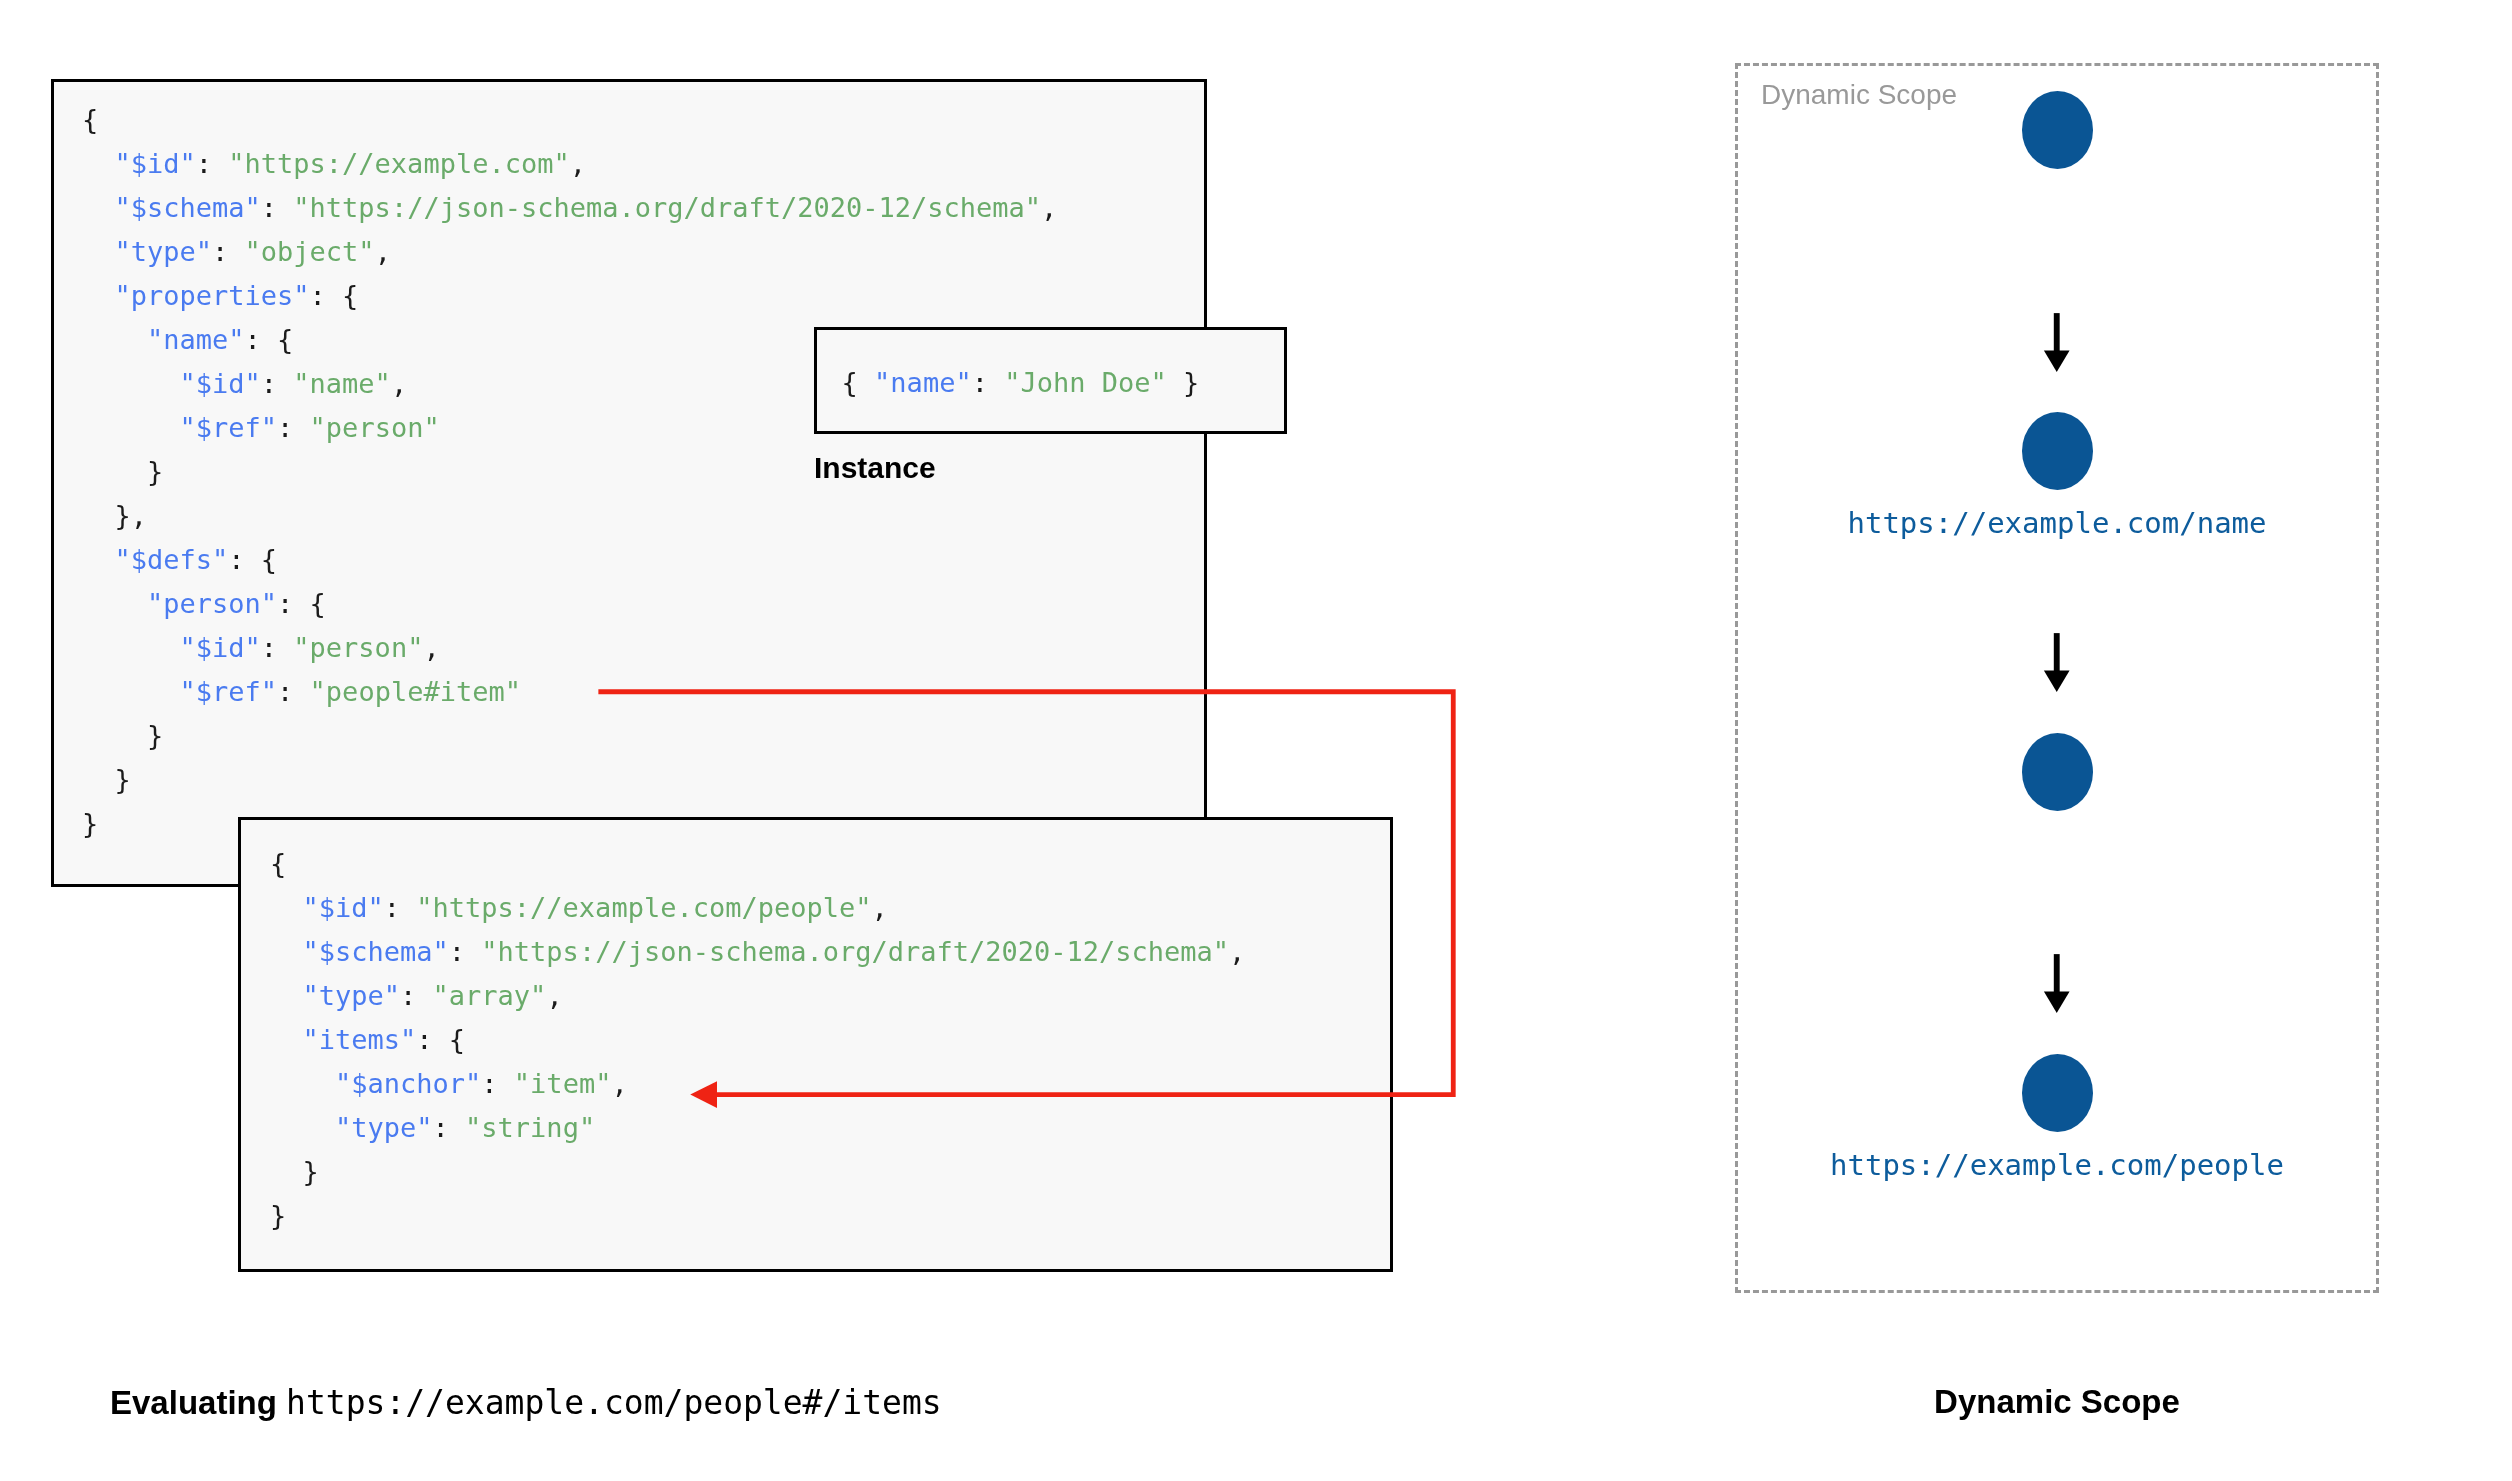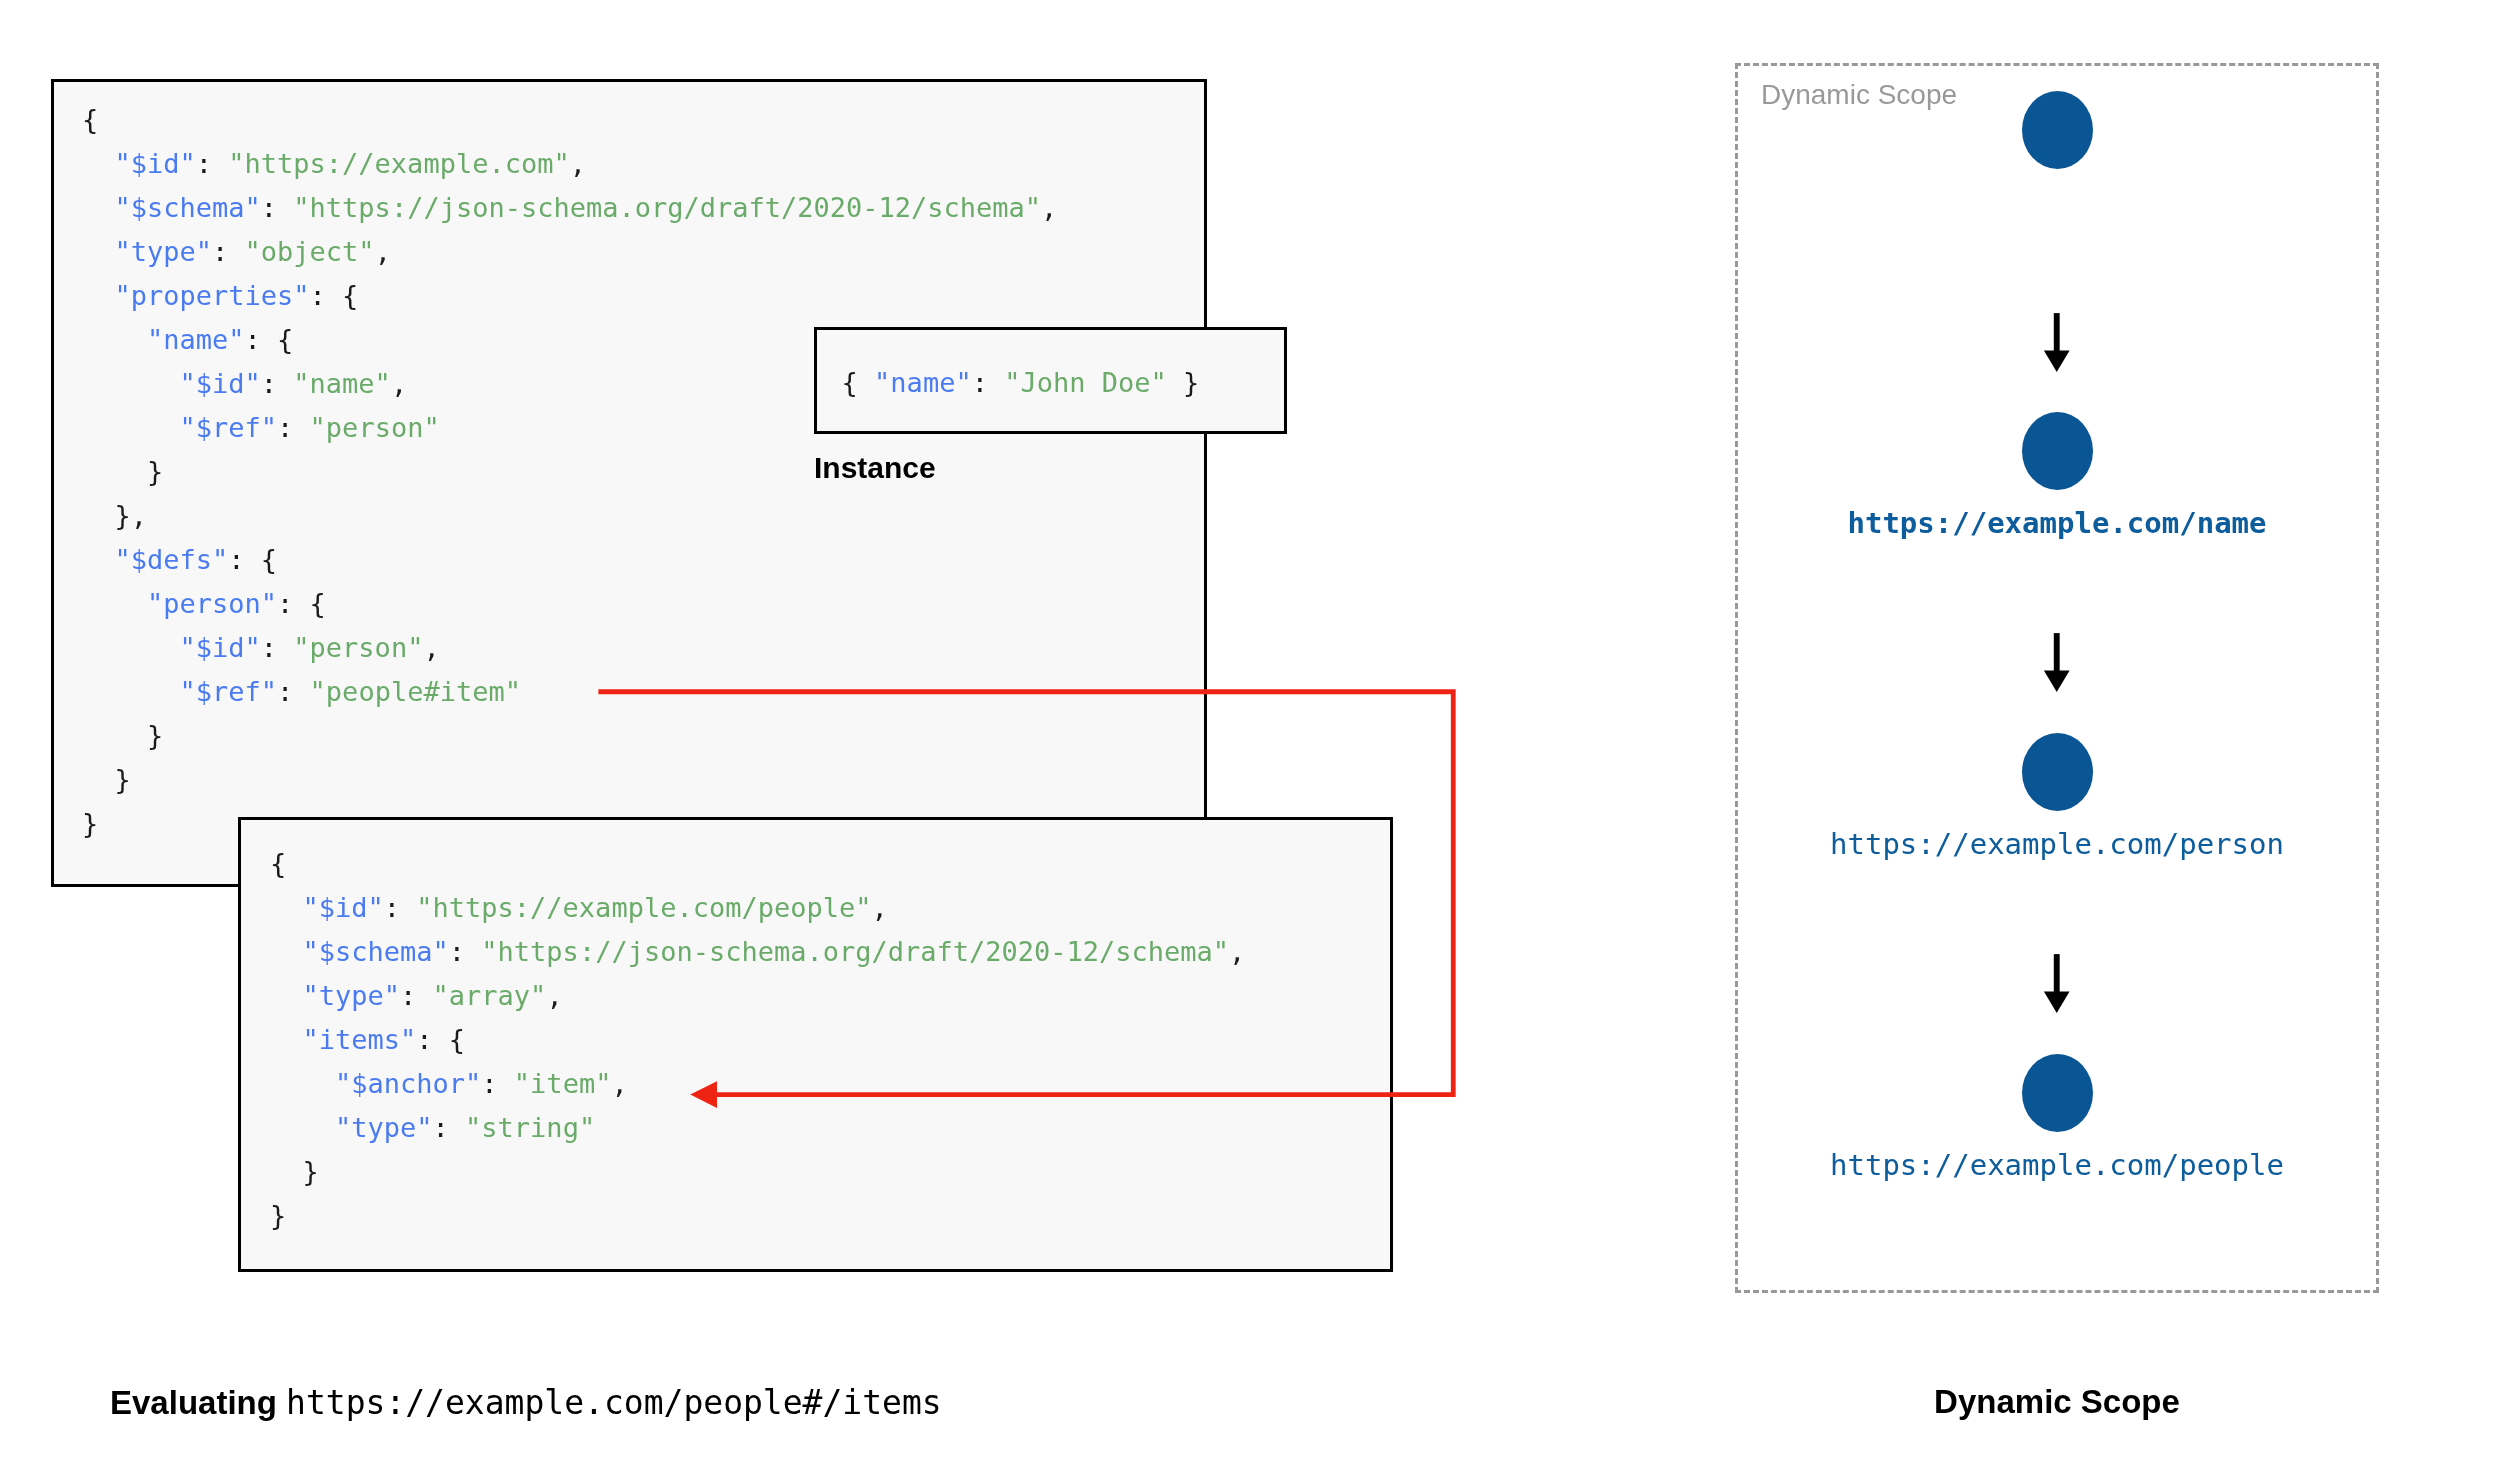--- a/index.html
+++ b/index.html
@@ -170,34 +170,33 @@
   <div class="scope-node" style="top:91px;">
     <div class="scope-circle"></div>
   </div>
   <svg class="scope-arrow" style="top:313px;" height="59" viewBox="0 0 1205 110" width="644">
     <g transform="translate(602,0)">
       <line x1="0" y1="0" x2="0" y2="75" stroke="#000000" stroke-width="11"></line>
       <polygon points="-24,70 24,70 0,110" fill="#000000"></polygon>
     </g>
   </svg>
 
-  <div class="scope-node" style="top:412px;font-weight:bold;">
+  <div class="scope-node" style="top:412px;">
     <div class="scope-circle"></div>
     <div class="scope-label">https://example.com/name</div>
   </div>
   <svg class="scope-arrow" style="top:633px;" height="59" viewBox="0 0 1205 110" width="644">
     <g transform="translate(602,0)">
       <line x1="0" y1="0" x2="0" y2="75" stroke="#000000" stroke-width="11"></line>
       <polygon points="-24,70 24,70 0,110" fill="#000000"></polygon>
     </g>
   </svg>
 
   <div class="scope-node" style="top:733px;">
     <div class="scope-circle"></div>
-    <div class="scope-label">https://example.com/person</div>
   </div>
   <svg class="scope-arrow" style="top:954px;" height="59" viewBox="0 0 1205 110" width="644">
     <g transform="translate(602,0)">
       <line x1="0" y1="0" x2="0" y2="75" stroke="#000000" stroke-width="11"></line>
       <polygon points="-24,70 24,70 0,110" fill="#000000"></polygon>
     </g>
   </svg>
 
   <div class="scope-node" style="top:1054px;">
     <div class="scope-circle"></div>

